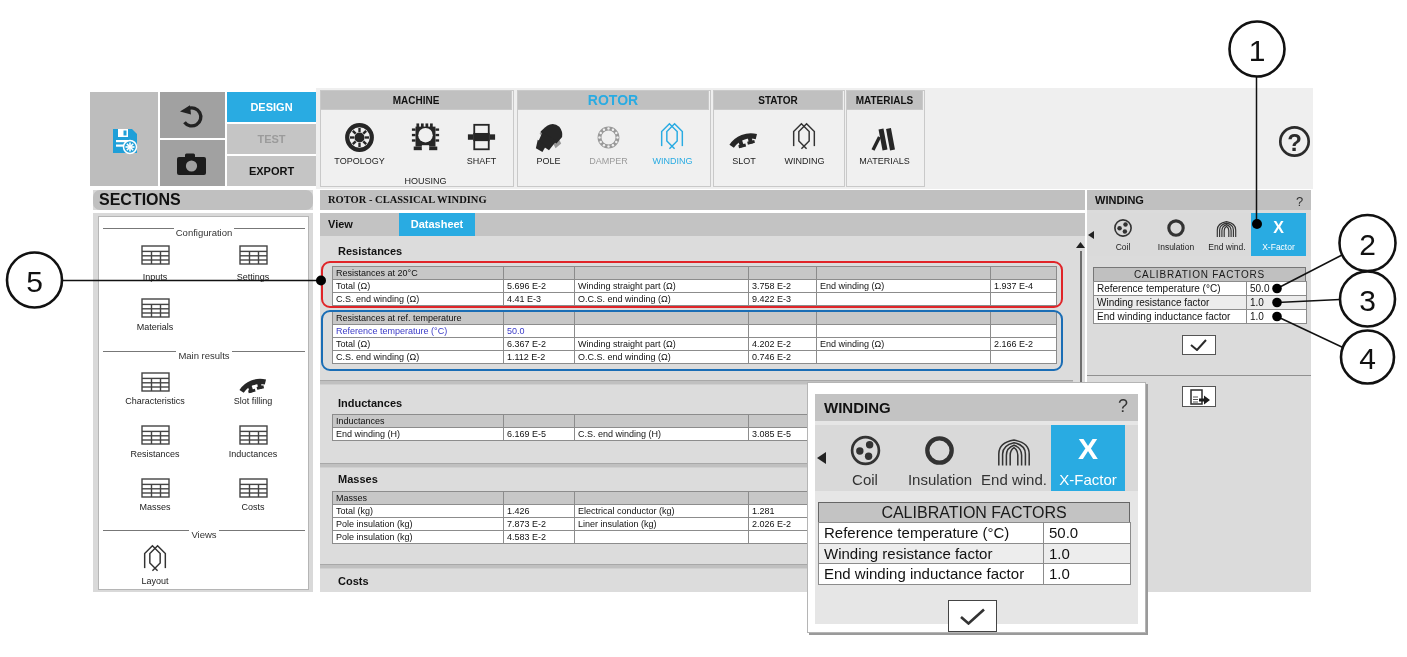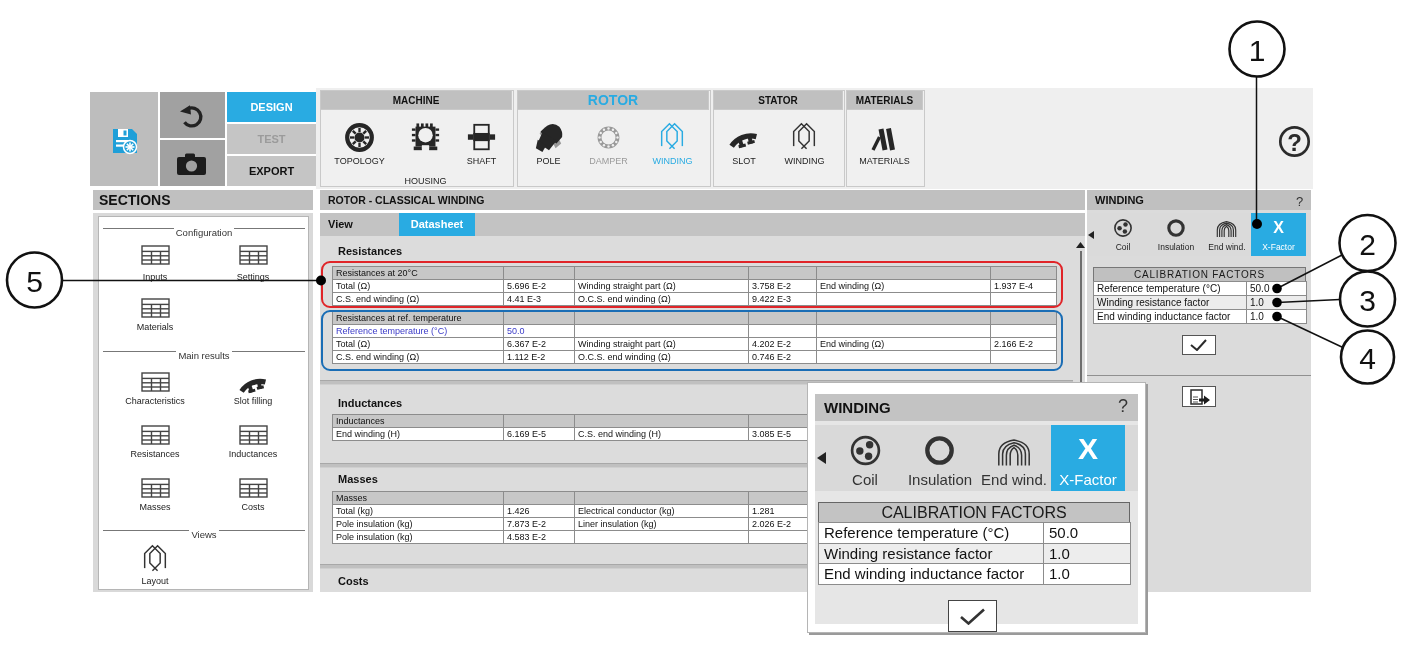--- a/index.html
+++ b/index.html
@@ -180,21 +180,21 @@
 </g>
 </svg>
 <div class="lbl abs" style="left:853px;top:156px;width:63px;">MATERIALS</div>
 
 <svg class="abs" style="left:1278px;top:125px;" width="33" height="33" viewBox="0 0 33 33">
 <circle cx="16.5" cy="16.5" r="14.2" fill="none" stroke="#2b2b2b" stroke-width="2.7"></circle>
 <text x="16.5" y="25.5" font-family="Liberation Sans" font-size="24" font-weight="bold" fill="#2b2b2b" text-anchor="middle">?</text>
 </svg>
 
 <div class="abs" style="left:93px;top:190px;width:220px;height:402px;background:#d9d9d9;"></div>
-<div class="abs ghead" style="left:93px;top:190px;width:220px;height:20px;font-weight:bold;font-size:14px;line-height:20px;color:#111;"><span style="margin-left:6px;">SECTIONS</span></div>
+<div class="abs ghead" style="left:93px;top:190px;width:220px;height:20px;font-weight:bold;font-size:16px;line-height:20px;color:#111;border-radius:7px;"><span style="margin-left:6px;">SECTIONS</span></div>
 <div class="abs" style="left:98px;top:216px;width:211px;height:374px;background:#fff;border:1px solid #b5b5b5;box-sizing:border-box;"></div>
 
 <div class="abs" style="left:103px;top:222px;width:202px;height:12px;">
       <div style="border-top:1px solid #777;position:absolute;top:6px;left:0;right:0;"></div>
       <div style="position:absolute;left:0;right:0;top:0;text-align:center;"><span style="background:#fff;padding:0 2px;font-size:9.5px;color:#333;">Configuration</span></div>
     </div>
 <div class="abs" style="left:103px;top:345px;width:202px;height:12px;">
       <div style="border-top:1px solid #777;position:absolute;top:6px;left:0;right:0;"></div>
       <div style="position:absolute;left:0;right:0;top:0;text-align:center;"><span style="background:#fff;padding:0 2px;font-size:9.5px;color:#333;">Main results</span></div>
     </div>
@@ -309,21 +309,21 @@
       <g fill="none" stroke="#333" stroke-width="1.7">
         <path d="M4 22 L4 11 L13 2 L22 11 L22 22 L13 31"></path>
         <path d="M28 22 L28 11 L19 2 L10 11 L10 22 L19 31"></path>
         <path d="M4 22 L4 28"></path>
         <path d="M28 22 L28 28"></path>
       </g>
     </svg>
 <div class="lbl abs" style="left:125px;top:576px;width:60px;">Layout</div>
 
 <div class="abs" style="left:320px;top:190px;width:765px;height:402px;background:#dcdcdc;"></div>
-<div class="abs ghead" style="left:320px;top:190px;width:765px;height:32px;font-weight:bold;font-size:10.5px;line-height:20px;color:#111;"><span style="margin-left:8px;">ROTOR - CLASSICAL WINDING</span></div>
+<div class="abs ghead" style="left:320px;top:190px;width:765px;height:32px;font-weight:bold;font-size:10.5px;line-height:20px;color:#111;font-family:Liberation Serif, serif;"><span style="margin-left:8px;">ROTOR - CLASSICAL WINDING</span></div>
 <div class="abs" style="left:320px;top:213px;width:765px;height:23px;background:#c3c3c3;"></div>
 <div class="abs" style="left:320px;top:213px;width:79px;height:23px;font-weight:bold;font-size:11px;line-height:23px;color:#111;"><span style="margin-left:8px;">View</span></div>
 <div class="abs" style="left:399px;top:213px;width:76px;height:23px;background:#29abe2;color:#fff;font-weight:bold;font-size:11px;text-align:center;line-height:23px;">Datasheet</div>
 
 <div class="abs" style="left:88px;top:210px;width:1225px;height:3px;background:#fff;"></div>
 
 <svg class="abs" style="left:1076px;top:242px;" width="9" height="6" viewBox="0 0 9 6">
       <path d="M4.5 0 L9 6 L0 6 Z" fill="#222"></path>
     </svg>
 <div class="abs" style="left:1080px;top:251px;width:2px;height:339px;background:#6e6e6e;"></div>

